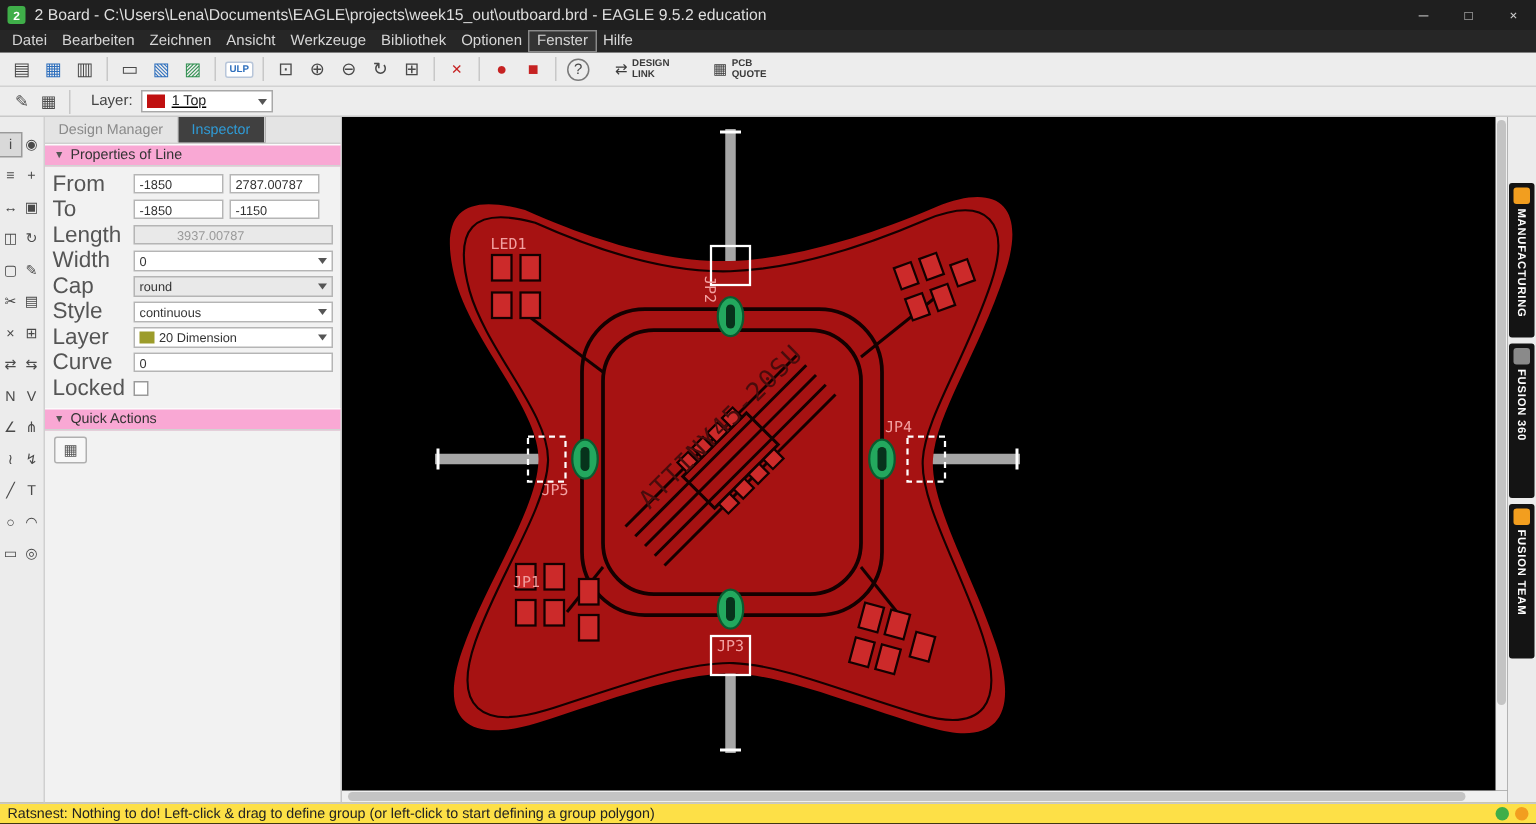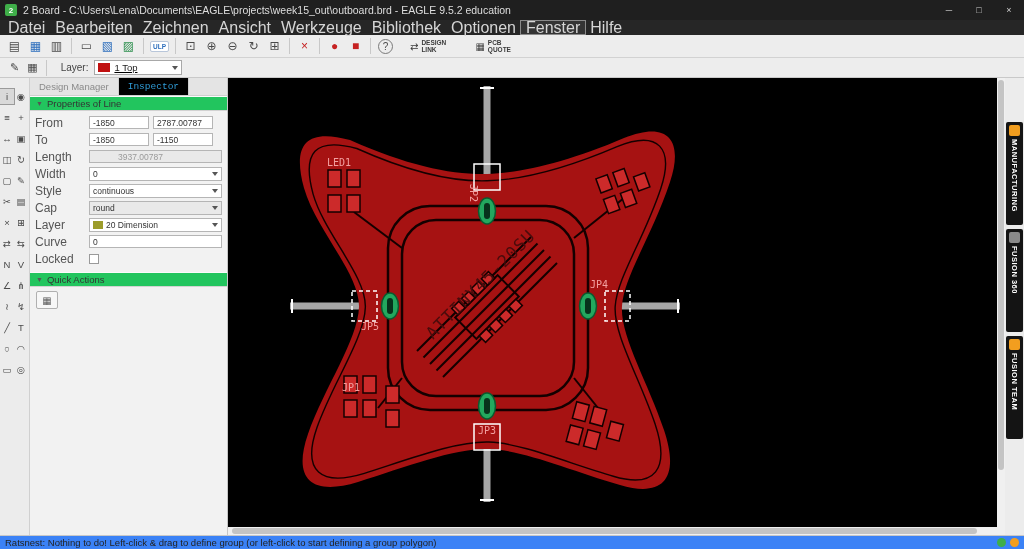--- a/index.html
+++ b/index.html
@@ -7,21 +7,21 @@
   body { font-family:"Liberation Sans","DejaVu Sans",sans-serif; font-size:11px; background:#000; }
 
   
   .titlebar { height:20px; background:#1f1f1f; color:#dedede; display:flex; align-items:center; padding-left:5px; font-size:10.5px; }
   .app-icon { width:12px; height:12px; background:#3fae49; border-radius:2px; color:#fff; font-size:8px; font-weight:bold; display:flex; align-items:center; justify-content:center; margin-right:6px; }
   .title-text { flex:1; white-space:nowrap; overflow:hidden; }
   .win-controls { display:flex; height:100%; }
   .win-btn { width:30px; display:flex; align-items:center; justify-content:center; color:#cfcfcf; font-size:9px; }
 
   
-  .menubar { height:15px; background:#262626; color:#d6d6d6; display:flex; align-items:center; font-size:16px; padding-left:3px; }
+  .menubar { height:15px; background:#262626; color:#d6d6d6; display:flex; align-items:center; font-size:10px; padding-left:3px; }
   .menu-item { padding:0 5px; height:13px; line-height:13px; }
   .menu-item.focused { outline:1px solid #8a8a8a; background:#343434; }
 
   
   .toolbar1 { height:23px; background:#ededed; border-bottom:1px solid #d2d2d2; display:flex; align-items:center; padding-left:4px; }
   .tbtn { width:19px; height:18px; display:flex; align-items:center; justify-content:center; font-size:12px; color:#4a4a4a; margin:0 1px; border-radius:2px; }
   .tb-sep { width:1px; height:16px; background:#c8c8c8; margin:0 4px; }
   .c-blue { color:#2e6fbd; } .c-green { color:#2e8f4f; } .c-red { color:#c62222; }
   .badge { font-size:6.5px; font-weight:bold; color:#2e6fbd; border:1px solid #b8c6da; border-radius:2px; padding:1px 2px; margin:0 2px; background:#fff; }
   .help-btn { width:15px; height:15px; border:1px solid #7a7a7a; border-radius:50%; font-size:10px; color:#4a4a4a; display:flex; align-items:center; justify-content:center; margin:0 3px; }
@@ -40,26 +40,26 @@
   
   .main { display:flex; height:457px; }
 
   .toolstrip { width:30px; background:#ececec; border-right:1px solid #d0d0d0; display:flex; flex-wrap:wrap; align-content:flex-start; padding-top:8px; }
   .tool { width:14px; height:15px; margin:3px 0 3px 0; display:flex; align-items:center; justify-content:center; font-size:9.5px; color:#4a4a4a; }
   .tool:first-of-type { background:#d9d9d9; outline:1px solid #9a9a9a; }
 
   .sidepanel { width:198px; background:#f2f2f2; border-right:1px solid #c6c6c6; display:flex; flex-direction:column; }
   .ptabs { display:flex; height:18px; background:#e4e4e4; border-bottom:1px solid #cfcfcf; }
   .ptab { padding:0 9px; font-size:9.5px; display:flex; align-items:center; color:#8a8a8a; border-right:1px solid #cfcfcf; }
-  .ptab.active { color:#2f9bd6; background:#000000;font-family:Liberation Mono, monospace; }
-  .psection { height:15px; background:#22c55e; border-bottom:1px solid #d2d2d2; border-top:1px solid #fbfbfb; display:flex; align-items:center; padding-left:6px; gap:4px; font-size:9.5px; color:#333; }
+  .ptab.active { color:#2f9bd6; background:#404040; }
+  .psection { height:15px; background:#f9a8d4; border-bottom:1px solid #d2d2d2; border-top:1px solid #fbfbfb; display:flex; align-items:center; padding-left:6px; gap:4px; font-size:9.5px; color:#333; }
   .tri { font-size:7px; color:#555; }
   .pform { padding:3px 5px 5px 5px; }
   .frow { display:flex; align-items:center; height:17px; }
-  .flabel { width:54px; font-size:12px; color:#555; }
+  .flabel { width:54px; font-size:15px; color:#555; }
   .fctrls { flex:1; display:flex; gap:4px; align-items:center; }
   .fin { width:100%; height:13px; border:1px solid #b5b5b5; background:#fff; font-size:8.5px; color:#333; padding:0 3px; font-family:"Liberation Sans",sans-serif; }
   .fin.half { width:60px; }
   .fin.dis { background:#e9e9e9; color:#9a9a9a;padding-left:28px; }
   .combo { flex:1; height:14px; border:1px solid #b5b5b5; background:#fff; display:flex; align-items:center; padding:0 3px; gap:3px; }
   .combo.dis { background:#e9e9e9; }
   .combo-val { flex:1; font-size:8.5px; color:#333; }
   .swatch-dim { width:10px; height:8px; background:#9c9c2a; }
   .checkbox { width:10px; height:10px; border:1px solid #9a9a9a; background:#fff; }
   .qa-row { padding:4px 6px; }
@@ -76,21 +76,21 @@
   .hscroll { height:9px; background:#f0f0f0; position:relative; }
   .hscroll-thumb { position:absolute; top:1px; left:4px; height:6px; width:745px; background:#c4c4c4; border-radius:3px; }
 
   .right-strip { width:19px; background:#ececec; display:flex; flex-direction:column; align-items:center; padding-top:44px; gap:4px; }
   .rtab { width:17px; height:103px; background:#141414; border-radius:2px; display:flex; flex-direction:column; align-items:center; padding-top:3px; gap:3px; }
   .rtab-icon { width:11px; height:11px; border-radius:2px; }
   .ri-0 { background:#f29e1f; } .ri-1 { background:#8a8a8a; } .ri-2 { background:#f29e1f; }
   .rtab-label { writing-mode:vertical-rl; font-size:7.5px; letter-spacing:0.5px; color:#fff; font-weight:bold; }
 
   
-  .statusbar { height:14px; background:#3b82f6; border-top:1px solid #c8c8c8; display:flex; align-items:center; font-size:9.5px; color:#222; padding:0 5px; }
+  .statusbar { height:14px; background:#fde047; border-top:1px solid #c8c8c8; display:flex; align-items:center; font-size:9.5px; color:#222; padding:0 5px; }
   .status-text { flex:1; white-space:nowrap; overflow:hidden; }
   .sdot { width:9px; height:9px; border-radius:50%; margin-left:4px; }
   .sdot.green { background:#3fae49; } .sdot.orange { background:#f29e1f; }
 
   svg text { font-family:"DejaVu Sans Mono","Liberation Mono",monospace; }
 </style>
 </head>
 <body>
 
 <div class="titlebar">
@@ -256,33 +256,33 @@
       <div class="frow">
         <span class="flabel">Width</span>
         <span class="fctrls">
           <span class="combo">
             <span class="combo-val">0</span>
             <span class="arrow-down"></span>
           </span>
         </span>
       </div>
       <div class="frow">
+        <span class="flabel">Cap</span>
+        <span class="fctrls">
+          <span class="combo dis">
+            <span class="combo-val">round</span>
+            <span class="arrow-down"></span>
+          </span>
+        </span>
+      </div>
+      <div class="frow">
         <span class="flabel">Style</span>
         <span class="fctrls">
           <span class="combo">
             <span class="combo-val">continuous</span>
-            <span class="arrow-down"></span>
-          </span>
-        </span>
-      </div>
-      <div class="frow">
-        <span class="flabel">Cap</span>
-        <span class="fctrls">
-          <span class="combo dis">
-            <span class="combo-val">round</span>
             <span class="arrow-down"></span>
           </span>
         </span>
       </div>
       <div class="frow">
         <span class="flabel">Layer</span>
         <span class="fctrls">
           <span class="combo">
             <span class="swatch-dim"></span>
             <span class="combo-val">20 Dimension</span>

